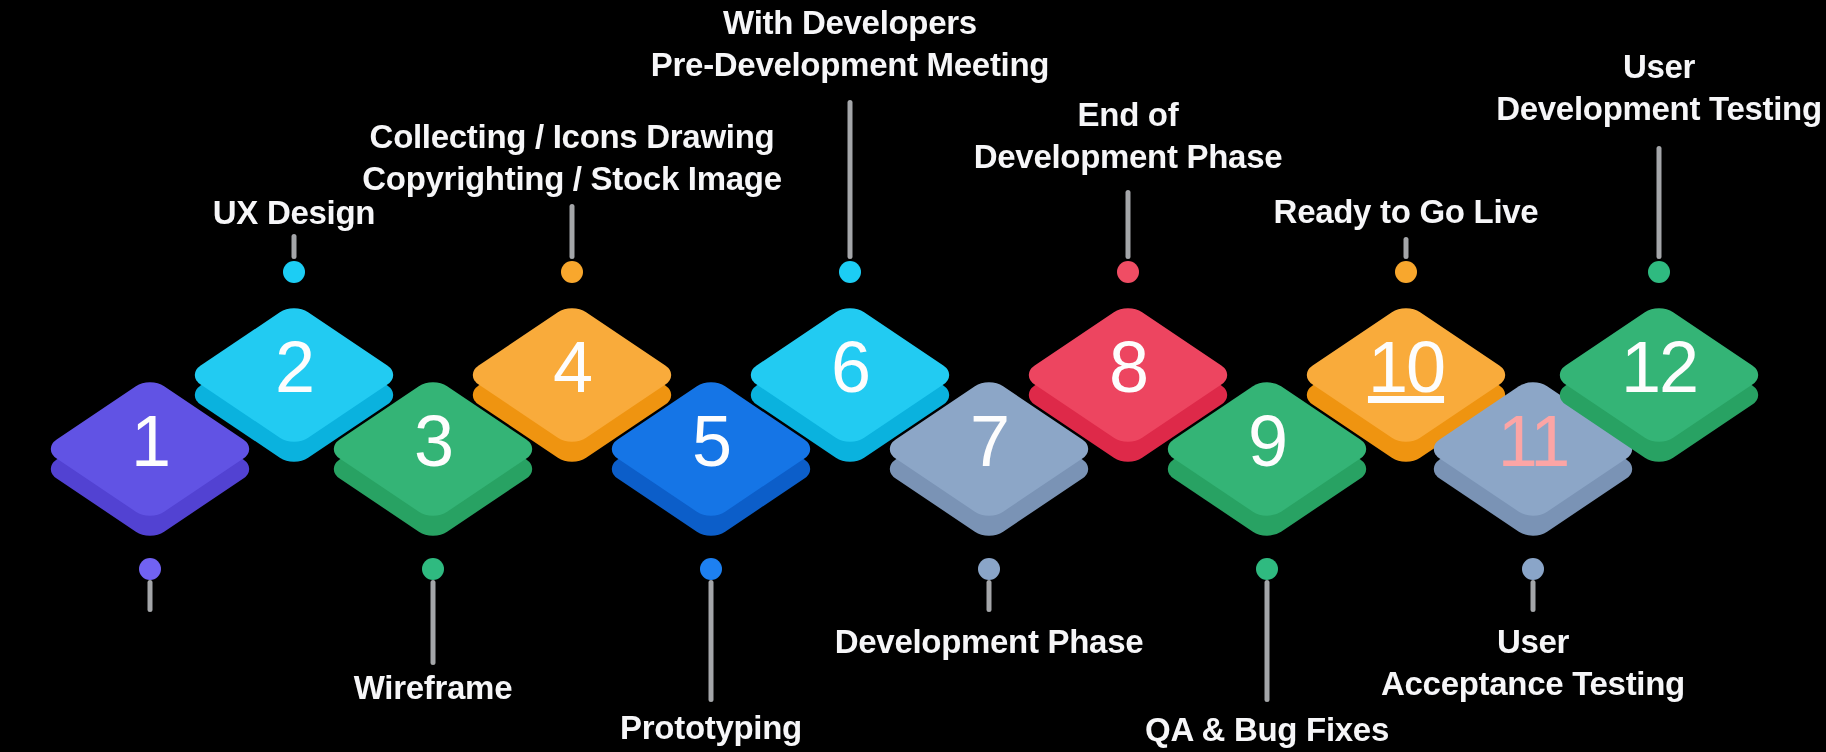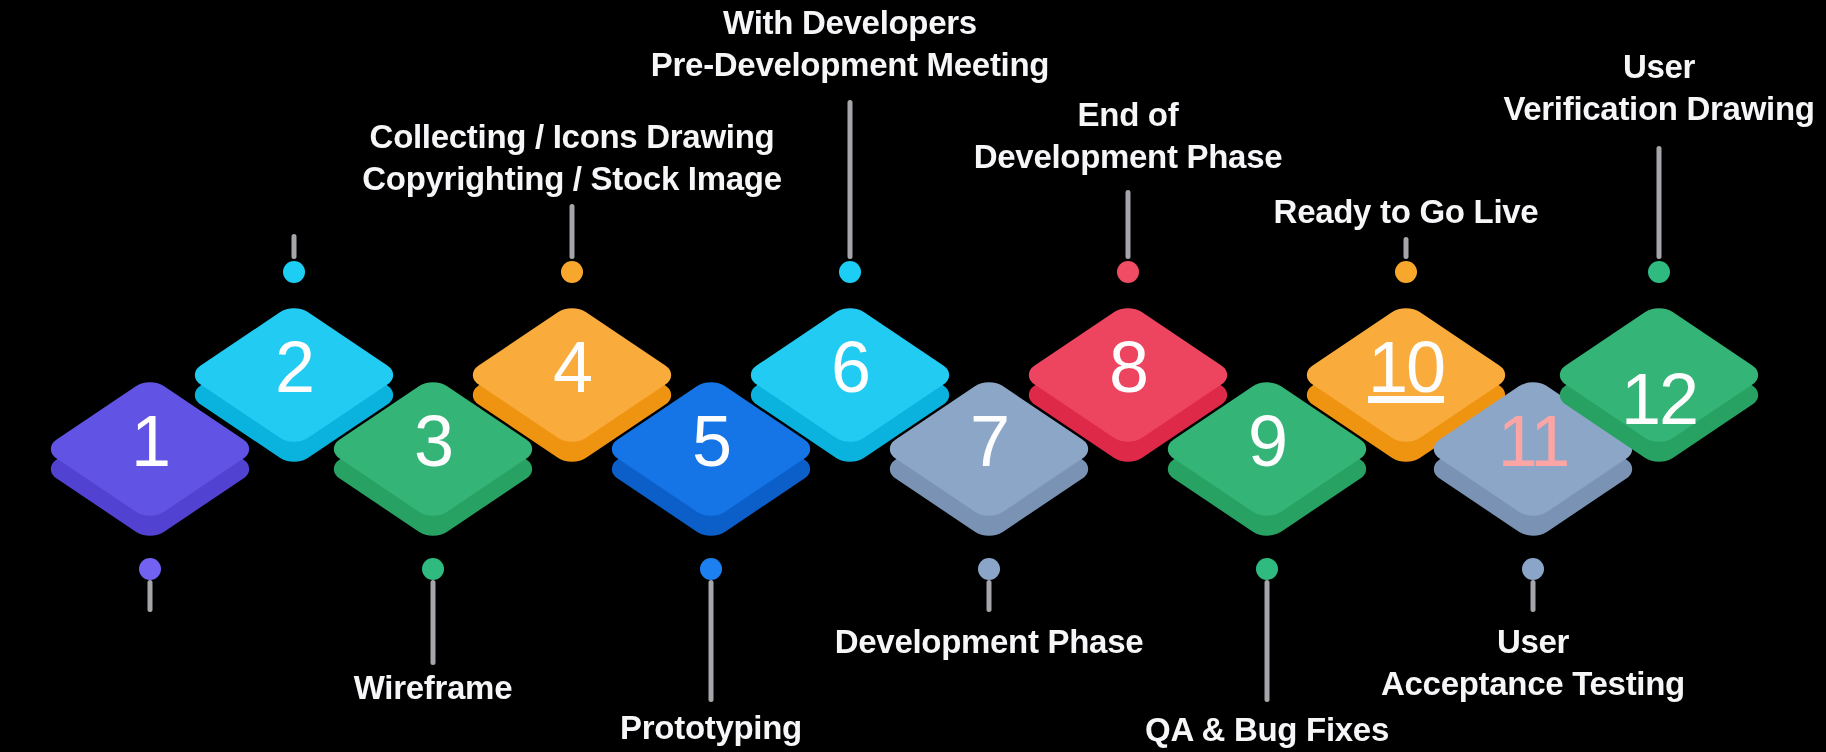--- a/index.html
+++ b/index.html
@@ -64,20 +64,23 @@
       <div class="num" style="left: 150px; top: 441px; color: rgb(253, 253, 253);">1</div>
       <div class="line" style="left: 150px; top: 580px; height: 32px; background: rgb(164, 166, 169);"></div>
       <div class="dot" style="left: 150px; top: 569px; background: rgb(113, 98, 242);"></div>
     </div>
     <div class="step">
       <div class="tile" style="left: 294px; top: 395px; background: rgb(10, 178, 222);"></div>
       <div class="tile" style="left: 294px; top: 375px; background: rgb(34, 203, 242);"></div>
       <div class="num" style="left: 294px; top: 367px; color: rgb(253, 253, 253);">2</div>
       <div class="line" style="left: 294px; top: 234px; height: 25px; background: rgb(164, 166, 169);"></div>
       <div class="dot" style="left: 294px; top: 272px; background: rgb(28, 205, 244);"></div>
+      <div class="label" style="left: 294px; top: 192px; color: rgb(246, 246, 248);">
+        <div>UX Design</div>
+      </div>
     </div>
     <div class="step">
       <div class="tile" style="left: 433px; top: 469px; background: rgb(40, 162, 99);"></div>
       <div class="tile" style="left: 433px; top: 449px; background: rgb(52, 180, 118);"></div>
       <div class="num" style="left: 433px; top: 441px; color: rgb(253, 253, 253);">3</div>
       <div class="line" style="left: 433px; top: 580px; height: 85px; background: rgb(164, 166, 169);"></div>
       <div class="dot" style="left: 433px; top: 569px; background: rgb(47, 186, 128);"></div>
       <div class="label" style="left: 433px; top: 667px; color: rgb(246, 246, 248);">
         <div>Wireframe</div>
       </div>
@@ -162,21 +165,21 @@
       <div class="line" style="left: 1533px; top: 580px; height: 32px; background: rgb(164, 166, 169);"></div>
       <div class="dot" style="left: 1533px; top: 569px; background: rgb(138, 165, 200);"></div>
       <div class="label" style="left: 1533px; top: 621px; color: rgb(246, 246, 248);">
         <div>User</div>
         <div>Acceptance Testing</div>
       </div>
     </div>
     <div class="step">
       <div class="tile" style="left: 1659px; top: 395px; background: rgb(40, 162, 99);"></div>
       <div class="tile" style="left: 1659px; top: 375px; background: rgb(52, 180, 118);"></div>
-      <div class="num" style="left: 1659px; top: 367px; color: rgb(253, 253, 253); margin-top: 32px;">12</div>
+      <div class="num" style="left: 1659px; top: 367px; color: rgb(253, 253, 253);">12</div>
       <div class="line" style="left: 1659px; top: 146px; height: 113px; background: rgb(164, 166, 169);"></div>
       <div class="dot" style="left: 1659px; top: 272px; background: rgb(47, 186, 128);"></div>
       <div class="label" style="left: 1659px; top: 46px; color: rgb(246, 246, 248);">
         <div>User</div>
-        <div>Verification Drawing</div>
+        <div>Development Testing</div>
       </div>
     </div>
   </div>
 
 </body></html>

